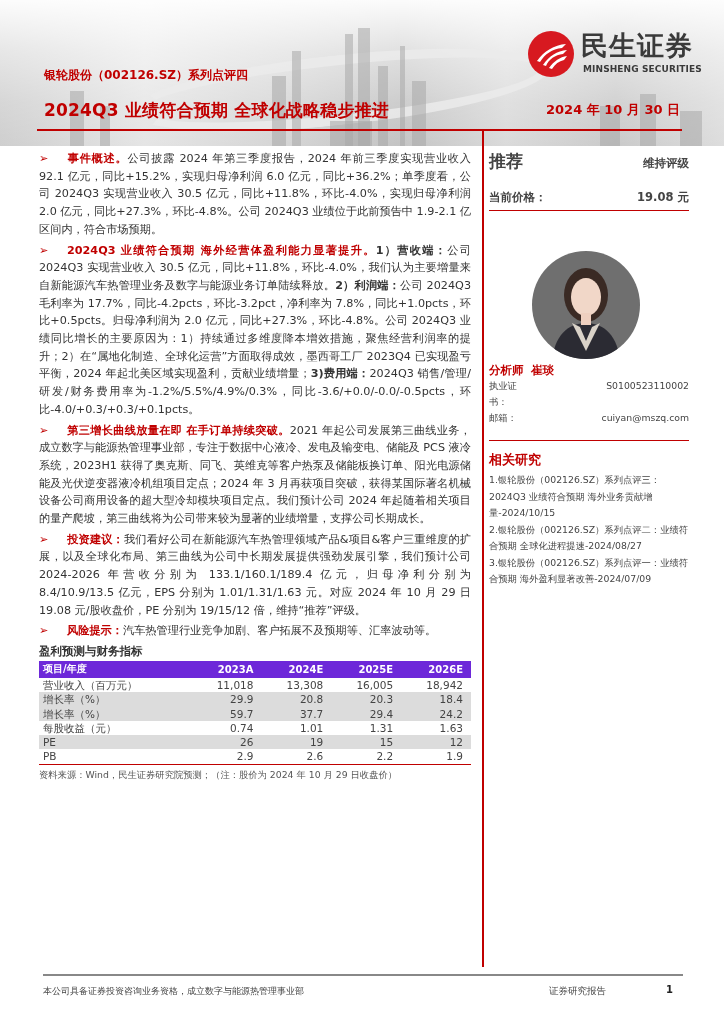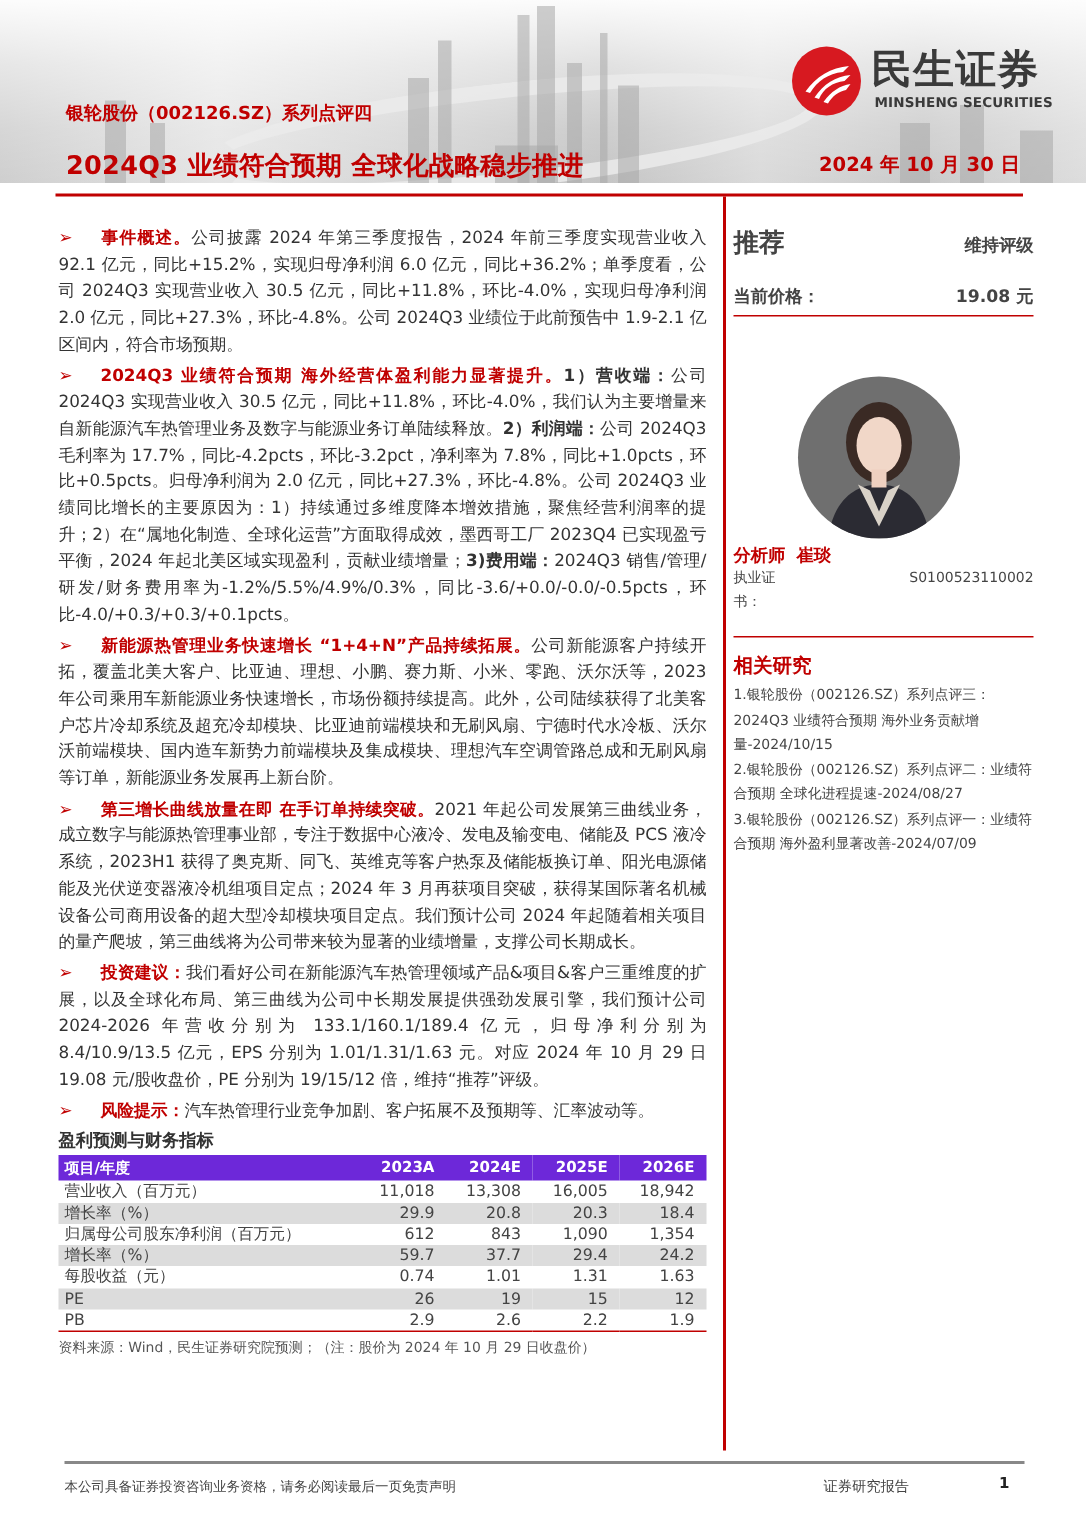--- a/index.html
+++ b/index.html
@@ -1,21 +1,21 @@
 <!DOCTYPE html>
 <html><head>
 <meta charset="utf-8">
 <style>
   * { box-sizing: border-box; margin: 0; padding: 0; }
   html, body { width: 724px; height: 1024px; background: #fff; overflow: hidden; }
   body { font-family: "DejaVu Sans", "Liberation Sans", sans-serif; color: #333; position: relative; }
 
   
   .banner {
-    position: absolute; left: 0; top: 0; width: 724px; height: 122px;
+    position: absolute; left: 0; top: 0; width: 724px; height: 146px;
     background:
       linear-gradient(180deg, rgba(255,255,255,0.95) 0%, rgba(255,255,255,0.55) 35%, rgba(255,255,255,0.25) 70%, rgba(255,255,255,0.1) 100%),
       linear-gradient(90deg, #c9c9c9 0%, #e2e2e2 20%, #cfcfcf 40%, #bdbdbd 55%, #d6d6d6 70%, #c4c4c4 85%, #d9d9d9 100%);
     overflow: hidden;
   }
   .city { position: absolute; bottom: 0; background: #a8a8a8; opacity: 0.55; }
   .river {
     position: absolute; left: 130px; top: 55px; width: 420px; height: 70px;
     border-radius: 50%; border: 10px solid rgba(235,235,235,0.85); border-left-color: transparent;
     transform: rotate(-6deg);
@@ -128,21 +128,20 @@
   <div class="main-title">2024Q3 业绩符合预期  全球化战略稳步推进</div>
   <div class="report-date">2024 年 10 月 30 日</div>
 </div>
 <div class="top-rule"></div>
 <div class="v-rule"></div>
 
 <div class="left">
   <div id="sections">
       <div class="para"><span class="arrow">➢</span><span class="hl">事件概述。</span><span>公司披露 2024 年第三季度报告，2024 年前三季度实现营业收入 92.1 亿元，同比+15.2%，实现归母净利润 6.0 亿元，同比+36.2%；单季度看，公司 2024Q3 实现营业收入 30.5 亿元，同比+11.8%，环比-4.0%，实现归母净利润 2.0 亿元，同比+27.3%，环比-4.8%。公司 2024Q3 业绩位于此前预告中 1.9-2.1 亿区间内，符合市场预期。</span></div>
       <div class="para"><span class="arrow">➢</span><span class="hl">2024Q3  业绩符合预期  海外经营体盈利能力显著提升。</span><span class="bold">1）营收端：</span><span>公司 2024Q3 实现营业收入 30.5 亿元，同比+11.8%，环比-4.0%，我们认为主要增量来自新能源汽车热管理业务及数字与能源业务订单陆续释放。</span><span class="bold">2）利润端：</span><span>公司 2024Q3 毛利率为 17.7%，同比-4.2pcts，环比-3.2pct，净利率为 7.8%，同比+1.0pcts，环比+0.5pcts。归母净利润为 2.0 亿元，同比+27.3%，环比-4.8%。公司 2024Q3 业绩同比增长的主要原因为：1）持续通过多维度降本增效措施，聚焦经营利润率的提升；2）在“属地化制造、全球化运营”方面取得成效，墨西哥工厂 2023Q4 已实现盈亏平衡，2024 年起北美区域实现盈利，贡献业绩增量；</span><span class="bold">3)费用端：</span><span>2024Q3 销售/管理/研发/财务费用率为-1.2%/5.5%/4.9%/0.3%，同比-3.6/+0.0/-0.0/-0.5pcts，环比-4.0/+0.3/+0.3/+0.1pcts。</span></div>
-      <div class="para"><span class="arrow">➢</span><span class="hl">新能源热管理业务快速增长  “1+4+N”产品持续拓展。</span><span>公司新能源客户持续开拓，覆盖北美大客户、比亚迪、理想、小鹏、赛力斯、小米、零跑、沃尔沃等，2023 年公司乘用车新能源业务快速增长，市场份额持续提高。此外，公司陆续获得了北美客户芯片冷却系统及超充冷却模块、比亚迪前端模块和无刷风扇、宁德时代水冷板、沃尔沃前端模块、国内造车新势力前端模块及集成模块、理想汽车空调管路总成和无刷风扇等订单，新能源业务发展再上新台阶。</span></div>
       <div class="para"><span class="arrow">➢</span><span class="hl">第三增长曲线放量在即  在手订单持续突破。</span><span>2021 年起公司发展第三曲线业务，成立数字与能源热管理事业部，专注于数据中心液冷、发电及输变电、储能及 PCS 液冷系统，2023H1 获得了奥克斯、同飞、英维克等客户热泵及储能板换订单、阳光电源储能及光伏逆变器液冷机组项目定点；2024 年 3 月再获项目突破，获得某国际著名机械设备公司商用设备的超大型冷却模块项目定点。我们预计公司 2024 年起随着相关项目的量产爬坡，第三曲线将为公司带来较为显著的业绩增量，支撑公司长期成长。</span></div>
       <div class="para"><span class="arrow">➢</span><span class="hl">投资建议：</span><span>我们看好公司在新能源汽车热管理领域产品&amp;项目&amp;客户三重维度的扩展，以及全球化布局、第三曲线为公司中长期发展提供强劲发展引擎，我们预计公司 2024-2026 年营收分别为 133.1/160.1/189.4 亿元，归母净利分别为 8.4/10.9/13.5 亿元，EPS 分别为 1.01/1.31/1.63 元。对应 2024 年 10 月 29 日 19.08 元/股收盘价，PE 分别为 19/15/12 倍，维持“推荐”评级。</span></div>
       <div class="para"><span class="arrow">➢</span><span class="hl">风险提示：</span><span>汽车热管理行业竞争加剧、客户拓展不及预期等、汇率波动等。</span></div>
     </div>
 
   <div class="table-title">盈利预测与财务指标</div>
   <table class="fin">
     <thead>
         <tr id="thead-row">
           <th>项目/年度</th>
@@ -160,27 +159,20 @@
           <td>16,005</td>
           <td>18,942</td>
         </tr>
         <tr class="shade">
           <td>增长率（%）</td>
           <td>29.9</td>
           <td>20.8</td>
           <td>20.3</td>
           <td>18.4</td>
         </tr>
-        <tr>
-          <td>归属母公司股东净利润（百万元）</td>
-          <td>612</td>
-          <td>843</td>
-          <td>1,090</td>
-          <td>1,354</td>
-        </tr>
         <tr class="shade">
           <td>增长率（%）</td>
           <td>59.7</td>
           <td>37.7</td>
           <td>29.4</td>
           <td>24.2</td>
         </tr>
         <tr>
           <td>每股收益（元）</td>
           <td>0.74</td>
@@ -227,25 +219,29 @@
     </svg>
   </div>
   <div class="analyst-line">
     <span>分析师</span>
     <span>崔琰</span>
   </div>
   <div class="meta-line">
     <span>执业证书：</span>
     <span>S0100523110002</span>
   </div>
+  <div class="meta-line">
+    <span>邮箱：</span>
+    <span>cuiyan@mszq.com</span>
+  </div>
 
   <div class="related">
     <div class="related-title">相关研究</div>
     <div class="related-item">1.银轮股份（002126.SZ）系列点评三：2024Q3 业绩符合预期 海外业务贡献增量-2024/10/15</div>
     <div class="related-item">2.银轮股份（002126.SZ）系列点评二：业绩符合预期 全球化进程提速-2024/08/27</div>
     <div class="related-item">3.银轮股份（002126.SZ）系列点评一：业绩符合预期 海外盈利显著改善-2024/07/09</div>
   </div>
 </div>
 
 <div class="footer-rule"></div>
-<div class="footer-left">本公司具备证券投资咨询业务资格，请务必阅读最后一页免责声明</div>
+<div class="footer-left">本公司具备证券投资咨询业务资格，成立数字与能源热管理事业部</div>
 <div class="footer-right">证券研究报告</div>
 <div class="footer-page">1</div>
 
 </body></html>

